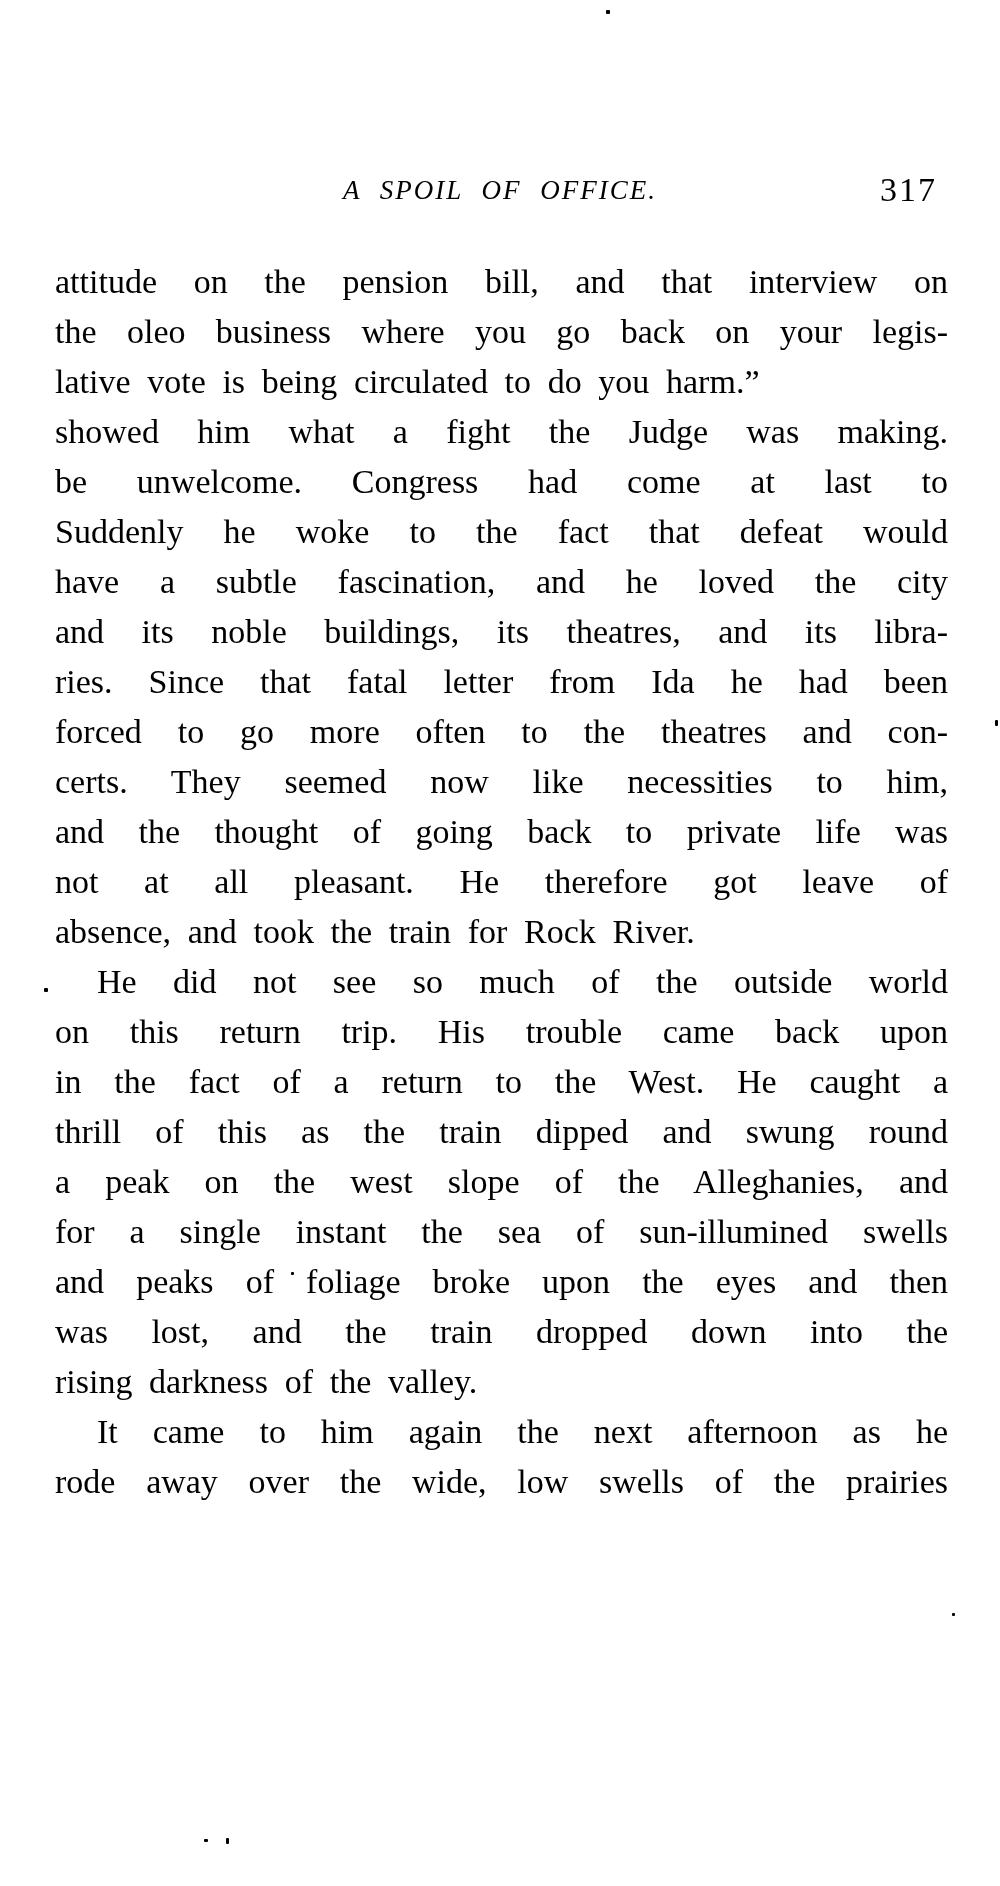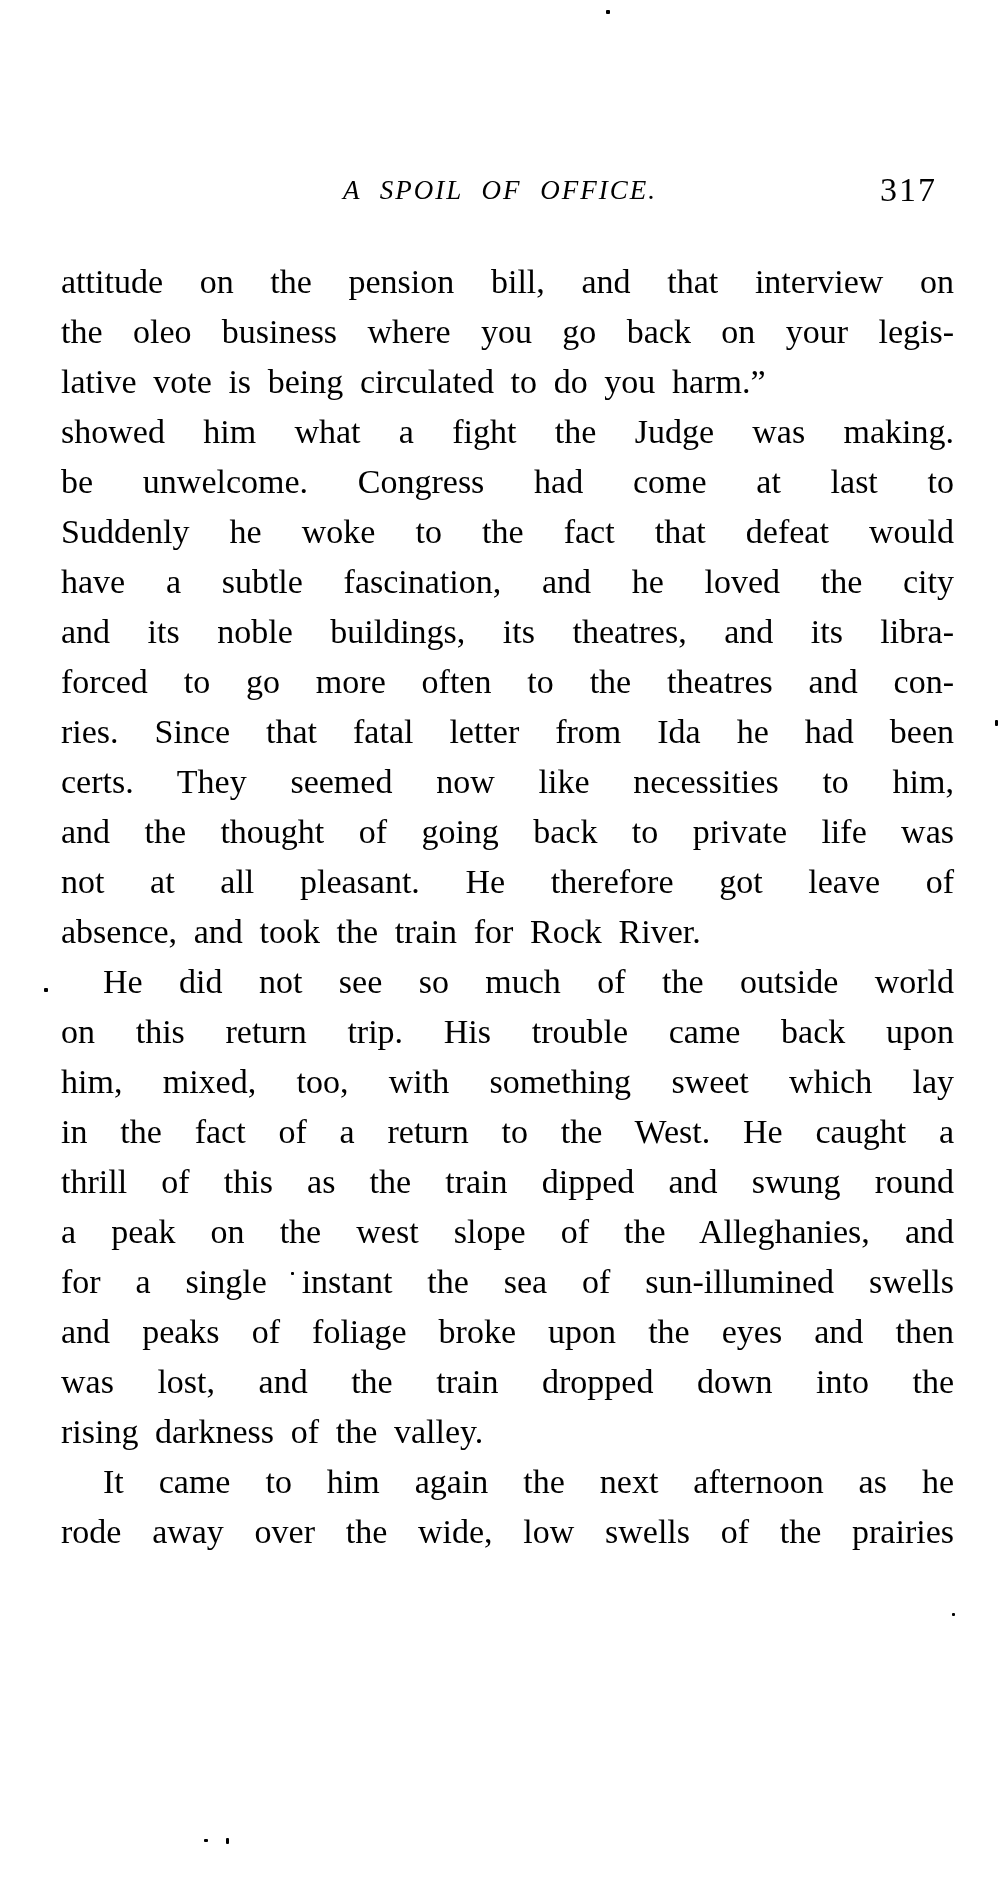--- a/index.html
+++ b/index.html
@@ -39,21 +39,21 @@
     position: absolute;
     top: 0;
     right: 63px;
     font-size: 34px;
     line-height: 44px;
     letter-spacing: 2px;
     margin-left: 22px;
   }
   .text-block {
     position: absolute;
-    left: 61px;
+    left: 55px;
     top: 257px;
     width: 893px;
     font-size: 34px;
     line-height: 50px;
   }
   .paragraph {
     margin: 0;
   }
   .line {
     height: 50px;
@@ -90,31 +90,30 @@
         <div class="line">attitude on the pension bill, and that interview on</div>
         <div class="line">the oleo business where you go back on your legis-</div>
         <div class="line last">lative vote is being circulated to do you harm.”</div>
       </div>
       <div class="paragraph">
         <div class="line">showed him what a fight the Judge was making.</div>
         <div class="line">be unwelcome. Congress had come at last to</div>
         <div class="line">Suddenly he woke to the fact that defeat would</div>
         <div class="line">have a subtle fascination, and he loved the city</div>
         <div class="line">and its noble buildings, its theatres, and its libra-</div>
+        <div class="line">ries. Since that fatal letter from Ida he had been</div>
         <div class="line">forced to go more often to the theatres and con-</div>
-        <div class="line">ries. Since that fatal letter from Ida he had been</div>
         <div class="line">certs. They seemed now like necessities to him,</div>
         <div class="line">and the thought of going back to private life was</div>
         <div class="line">not at all pleasant. He therefore got leave of</div>
         <div class="line last">absence, and took the train for Rock River.</div>
       </div>
       <div class="paragraph">
         <div class="line indent">He did not see so much of the outside world</div>
         <div class="line">on this return trip. His trouble came back upon</div>
-        <div class="line">him, mixed, too, with something sweet which lay</div>
         <div class="line">in the fact of a return to the West. He caught a</div>
         <div class="line">thrill of this as the train dipped and swung round</div>
         <div class="line">a peak on the west slope of the Alleghanies, and</div>
         <div class="line">for a single instant the sea of sun-illumined swells</div>
         <div class="line">and peaks of foliage broke upon the eyes and then</div>
         <div class="line">was lost, and the train dropped down into the</div>
         <div class="line last">rising darkness of the valley.</div>
       </div>
       <div class="paragraph">
         <div class="line indent">It came to him again the next afternoon as he</div>

